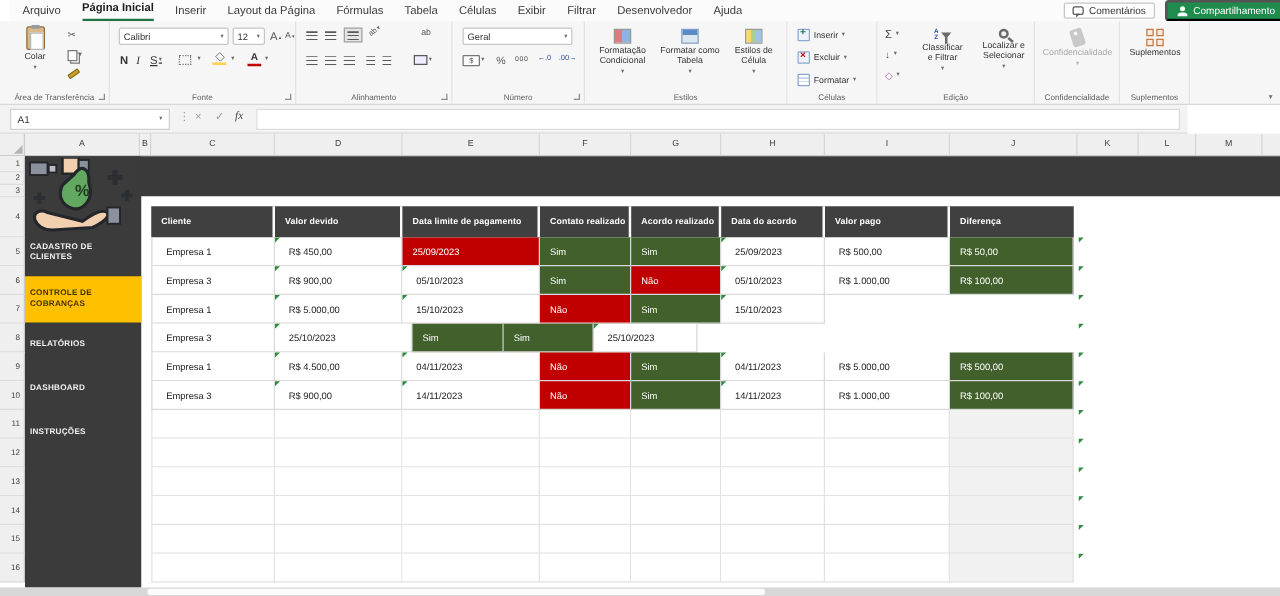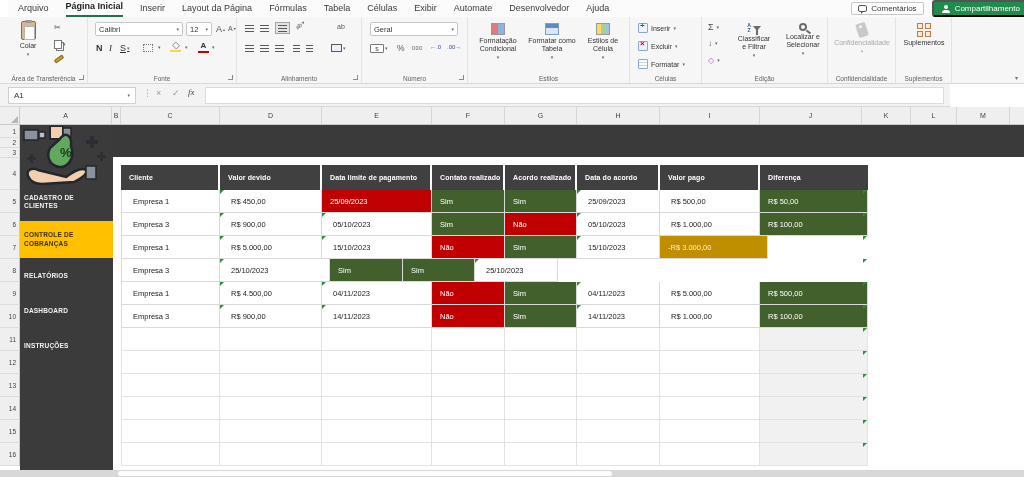--- a/index.html
+++ b/index.html
@@ -91,21 +91,21 @@
   .tbl{position:absolute;left:121px;top:40px}
   .thr{display:flex;height:25px}
   .th{background:#404040;color:#fff;font-size:7px;font-weight:bold;display:flex;align-items:center;padding-left:8px;border-right:2px solid #fbfbfb;letter-spacing:.1px}
   .th:last-child{border-right:none}
   .trow{display:flex;height:23px}
   .tc{position:relative;background:#fff;color:#222;font-size:7.5px;display:flex;align-items:center;padding-left:11px;border-right:1px solid #d9d9d9;border-bottom:1px solid #d9d9d9}
   .tc:first-child{border-left:1px solid #d9d9d9}
   .tc[data-status="red"]{background:#c00000;color:#fff;padding-left:8px}
   .tc[data-status="green"]{background:#41602b;color:#fff;padding-left:8px}
   .tc[data-status="gold"]{background:#bf8f00;color:#faf0cd;padding-left:8px}
-  .c0{width:99px}.c1{width:102px}.c2{width:110px}.c3{width:73px}.c4{width:72px}.c5{width:83px}.c6{width:100px}.c7{width:108px}
+  .c0{width:99px}.c1{width:102px}.c2{width:110px}.c3{width:73px}.c4{width:72px}.c5{width:83px}.c6{width:100px}.c7{width:99px}
   .trow .c1::before,.trow .c5::before,.trow .c2:not([data-status="red"])::before{content:"";position:absolute;left:0;top:0;border-top:4px solid #2f8b3e;border-right:4px solid transparent}
 
   
   .egrid{position:absolute;left:121px;top:203px}
   .erow{display:flex;height:23px}
   .erow i{display:block;background:#fff;border-right:1px solid #e2e2e2;border-bottom:1px solid #e2e2e2}
   .erow i:first-child{border-left:1px solid #e2e2e2}
   .erow i.c7{background:#f1f1f1}
   .km{position:absolute;left:863px;width:0;height:0;border-top:4px solid #2f8b3e;border-right:4px solid transparent}
 
@@ -120,21 +120,21 @@
 
   <div class="menubar">
     <span class="mtab">Arquivo</span>
     <span class="mtab active">Página Inicial</span>
     <span class="mtab">Inserir</span>
     <span class="mtab">Layout da Página</span>
     <span class="mtab">Fórmulas</span>
     <span class="mtab">Tabela</span>
     <span class="mtab">Células</span>
     <span class="mtab">Exibir</span>
-    <span class="mtab">Automate</span>
+    <span class="mtab">Filtrar</span>
     <span class="mtab">Desenvolvedor</span>
     <span class="mtab">Ajuda</span>
     <div class="mb-right">
       <button class="btn-comments">
         <span class="bub"></span>
         <span>Comentários</span>
       </button>
       <button class="btn-share">
         <span class="person"></span>
         <span>Compartilhamento</span>
@@ -485,21 +485,20 @@
         <div class="tc c6" data-status="plain">R$ 1.000,00</div>
         <div class="tc c7" data-status="green">R$ 100,00</div>
       </div>
       <div class="trow">
         <div class="tc c0" data-status="plain">Empresa 1</div>
         <div class="tc c1" data-status="plain">R$ 5.000,00</div>
         <div class="tc c2" data-status="plain">15/10/2023</div>
         <div class="tc c3" data-status="red">Não</div>
         <div class="tc c4" data-status="green">Sim</div>
         <div class="tc c5" data-status="plain">15/10/2023</div>
-        <div class="tc c7" data-status="gold">-R$ 3.000,00</div>
       </div>
       <div class="trow">
         <div class="tc c0" data-status="plain">Empresa 3</div>
         <div class="tc c2" data-status="plain">25/10/2023</div>
         <div class="tc c3" data-status="green">Sim</div>
         <div class="tc c4" data-status="green">Sim</div>
         <div class="tc c5" data-status="plain">25/10/2023</div>
       </div>
       <div class="trow">
         <div class="tc c0" data-status="plain">Empresa 1</div>

